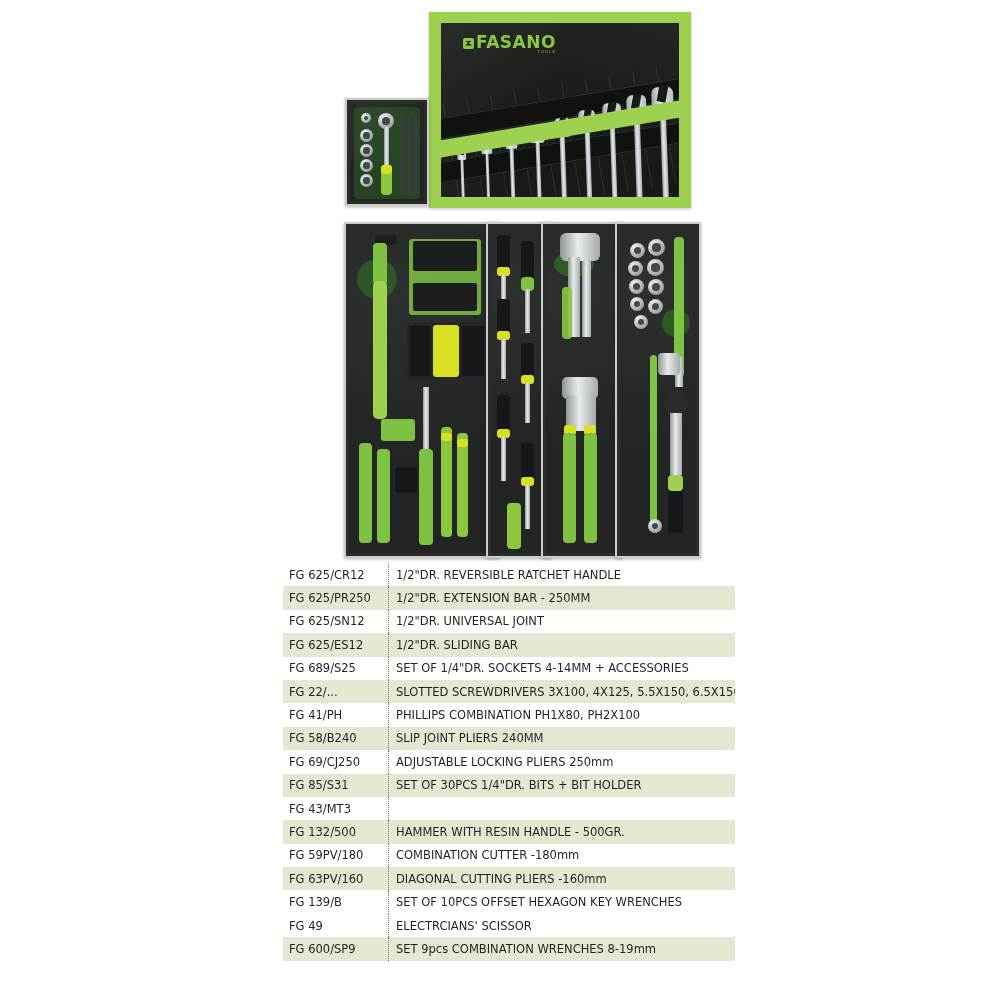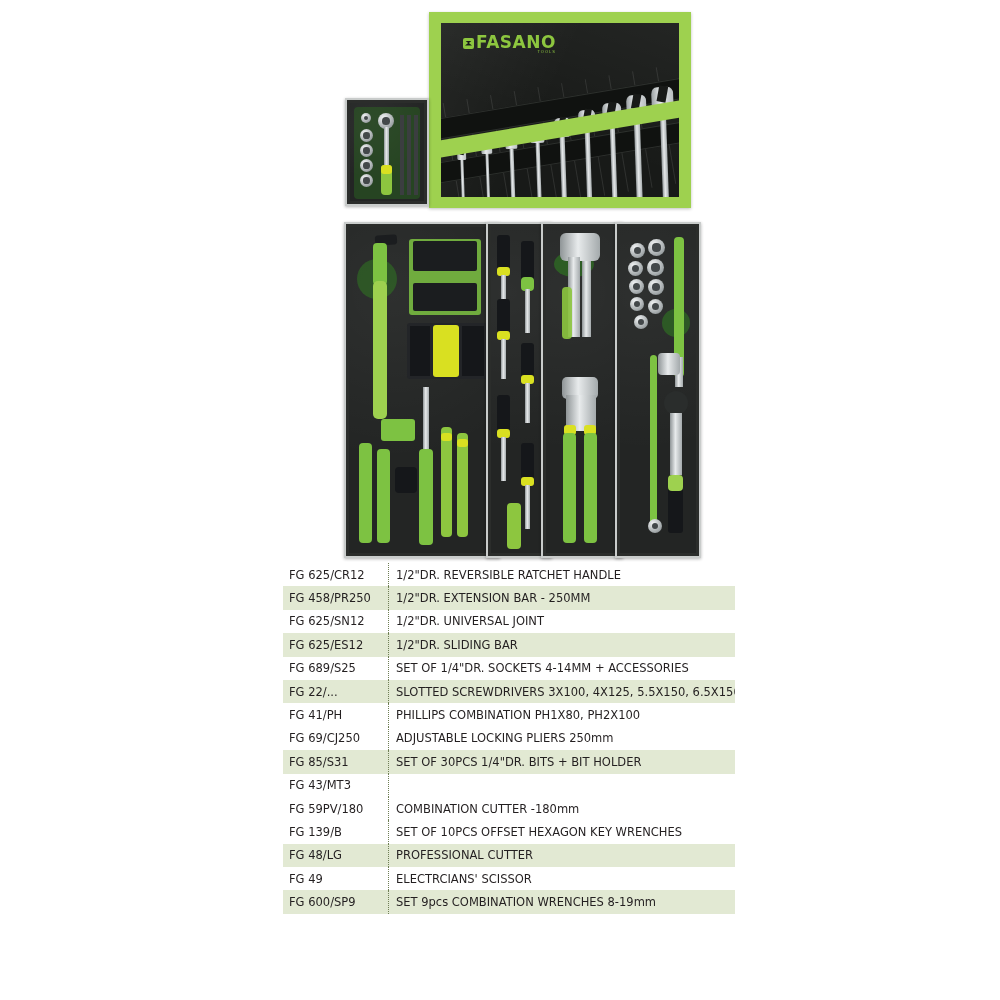--- a/index.html
+++ b/index.html
@@ -419,21 +419,21 @@
   </div>
 </div>
 
 <div id="parts-table">
     <div class="row">
       <div class="code">FG 625/CR12</div>
       <div class="divider"></div>
       <div class="desc">1/2"DR. REVERSIBLE RATCHET HANDLE</div>
     </div>
     <div class="row shaded">
-      <div class="code">FG 458/PR250</div>
+      <div class="code">FG 625/PR250</div>
       <div class="divider"></div>
       <div class="desc">1/2"DR. EXTENSION BAR - 250MM</div>
     </div>
     <div class="row">
       <div class="code">FG 625/SN12</div>
       <div class="divider"></div>
       <div class="desc">1/2"DR. UNIVERSAL JOINT</div>
     </div>
     <div class="row shaded">
       <div class="code">FG 625/ES12</div>
@@ -448,49 +448,59 @@
     <div class="row shaded">
       <div class="code">FG 22/...</div>
       <div class="divider"></div>
       <div class="desc">SLOTTED SCREWDRIVERS 3X100, 4X125, 5.5X150, 6.5X150</div>
     </div>
     <div class="row">
       <div class="code">FG 41/PH</div>
       <div class="divider"></div>
       <div class="desc">PHILLIPS COMBINATION PH1X80, PH2X100</div>
     </div>
+    <div class="row shaded">
+      <div class="code">FG 58/B240</div>
+      <div class="divider"></div>
+      <div class="desc">SLIP JOINT PLIERS 240MM</div>
+    </div>
     <div class="row">
       <div class="code">FG 69/CJ250</div>
       <div class="divider"></div>
       <div class="desc">ADJUSTABLE LOCKING PLIERS 250mm</div>
     </div>
     <div class="row shaded">
       <div class="code">FG 85/S31</div>
       <div class="divider"></div>
       <div class="desc">SET OF 30PCS 1/4"DR. BITS + BIT HOLDER</div>
     </div>
     <div class="row">
       <div class="code">FG 43/MT3</div>
       <div class="divider"></div>
     </div>
+    <div class="row shaded">
+      <div class="code">FG 132/500</div>
+      <div class="divider"></div>
+      <div class="desc">HAMMER WITH RESIN HANDLE - 500GR.</div>
+    </div>
     <div class="row">
       <div class="code">FG 59PV/180</div>
       <div class="divider"></div>
       <div class="desc">COMBINATION CUTTER -180mm</div>
     </div>
+    <div class="row shaded">
+      <div class="code">FG 63PV/160</div>
+      <div class="divider"></div>
+      <div class="desc">DIAGONAL CUTTING PLIERS -160mm</div>
+    </div>
     <div class="row">
       <div class="code">FG 139/B</div>
       <div class="divider"></div>
       <div class="desc">SET OF 10PCS OFFSET HEXAGON KEY WRENCHES</div>
     </div>
-    <div class="row shaded">
-      <div class="code">FG 48/LG</div>
-      <div class="divider"></div>
-      <div class="desc">PROFESSIONAL CUTTER</div>
-    </div>
     <div class="row">
       <div class="code">FG 49</div>
       <div class="divider"></div>
       <div class="desc">ELECTRCIANS' SCISSOR</div>
     </div>
     <div class="row shaded">
       <div class="code">FG 600/SP9</div>
       <div class="divider"></div>
       <div class="desc">SET 9pcs COMBINATION WRENCHES 8-19mm</div>
     </div>

